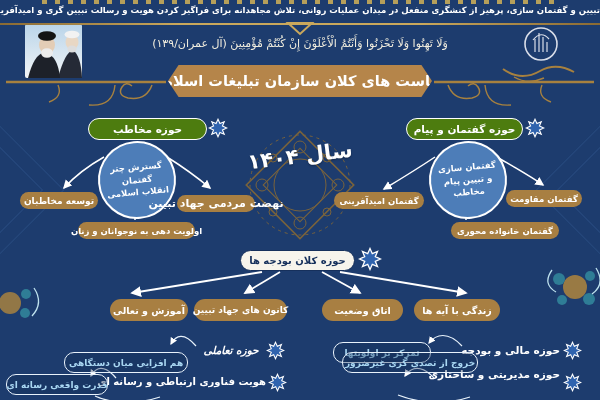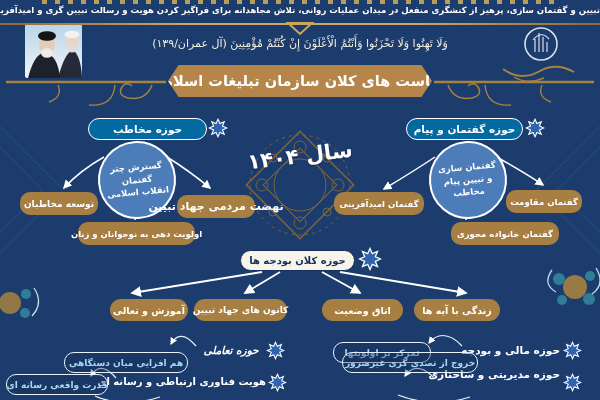--- a/index.html
+++ b/index.html
@@ -19,32 +19,32 @@
   .goldline{top:23px;left:0;width:600px;height:2px;
     background:linear-gradient(90deg,#8a6a33,#caa85c 30%,#caa85c 70%,#8a6a33);}
   .verse{top:37px;left:130px;width:340px;text-align:center;color:#f3efdf;
     font-size:11px;white-space:nowrap;}
   
   .title-banner{top:65px;left:168px;width:264px;height:32px;background:#b5854a;
     clip-path:polygon(4% 0,96% 0,100% 50%,96% 100%,4% 100%,0 50%);
     display:flex;align-items:center;justify-content:center;
     color:#ffffff;font-weight:bold;font-size:14.5px;white-space:nowrap;}
   
-  .pill-head{background:#0369a1;border:1.5px solid #ffffff;border-radius:12px;
+  .pill-head{background:#4d7c0f;border:1.5px solid #ffffff;border-radius:12px;
     color:#ffffff;font-weight:bold;font-size:10.5px;display:flex;align-items:center;
     justify-content:center;white-space:nowrap;height:20px;}
   
   .hub{width:74px;height:74px;border-radius:50%;background:#4d7db8;
     border:2.5px solid #ffffff;display:flex;flex-direction:column;align-items:center;
     justify-content:center;color:#ffffff;font-weight:bold;font-size:8.5px;
     text-align:center;line-height:1.5;transform:rotate(-5deg);}
   
   .pill-tan{background:#a87f42;border-radius:10px;color:#ffffff;font-weight:bold;
     display:flex;align-items:center;justify-content:center;white-space:nowrap;
-    font-size:8.5px;height:23px;}
+    font-size:8.5px;height:17px;}
   .pill-proj{background:#a87f42;border-radius:11px;color:#ffffff;font-weight:bold;
     display:flex;align-items:center;justify-content:center;white-space:nowrap;
     font-size:9.5px;height:22px;}
   
   .pill-white{background:#f7f4ec;border:1.6px solid #16305c;border-radius:11px;
     color:#16305c;font-weight:bold;font-size:10px;display:flex;align-items:center;
     justify-content:center;white-space:nowrap;height:19px;}
   
   .pill-outline{background:rgba(20,45,85,.35);border:1.4px solid #e8f2fb;
     border-radius:10px;color:#a9d7f2;font-weight:bold;font-size:9px;display:flex;

